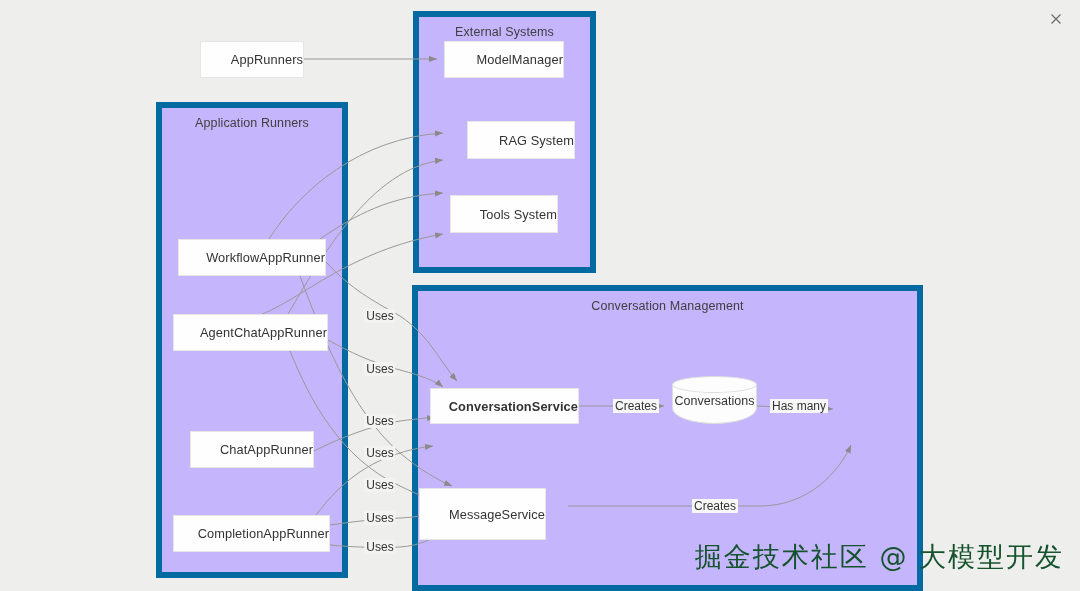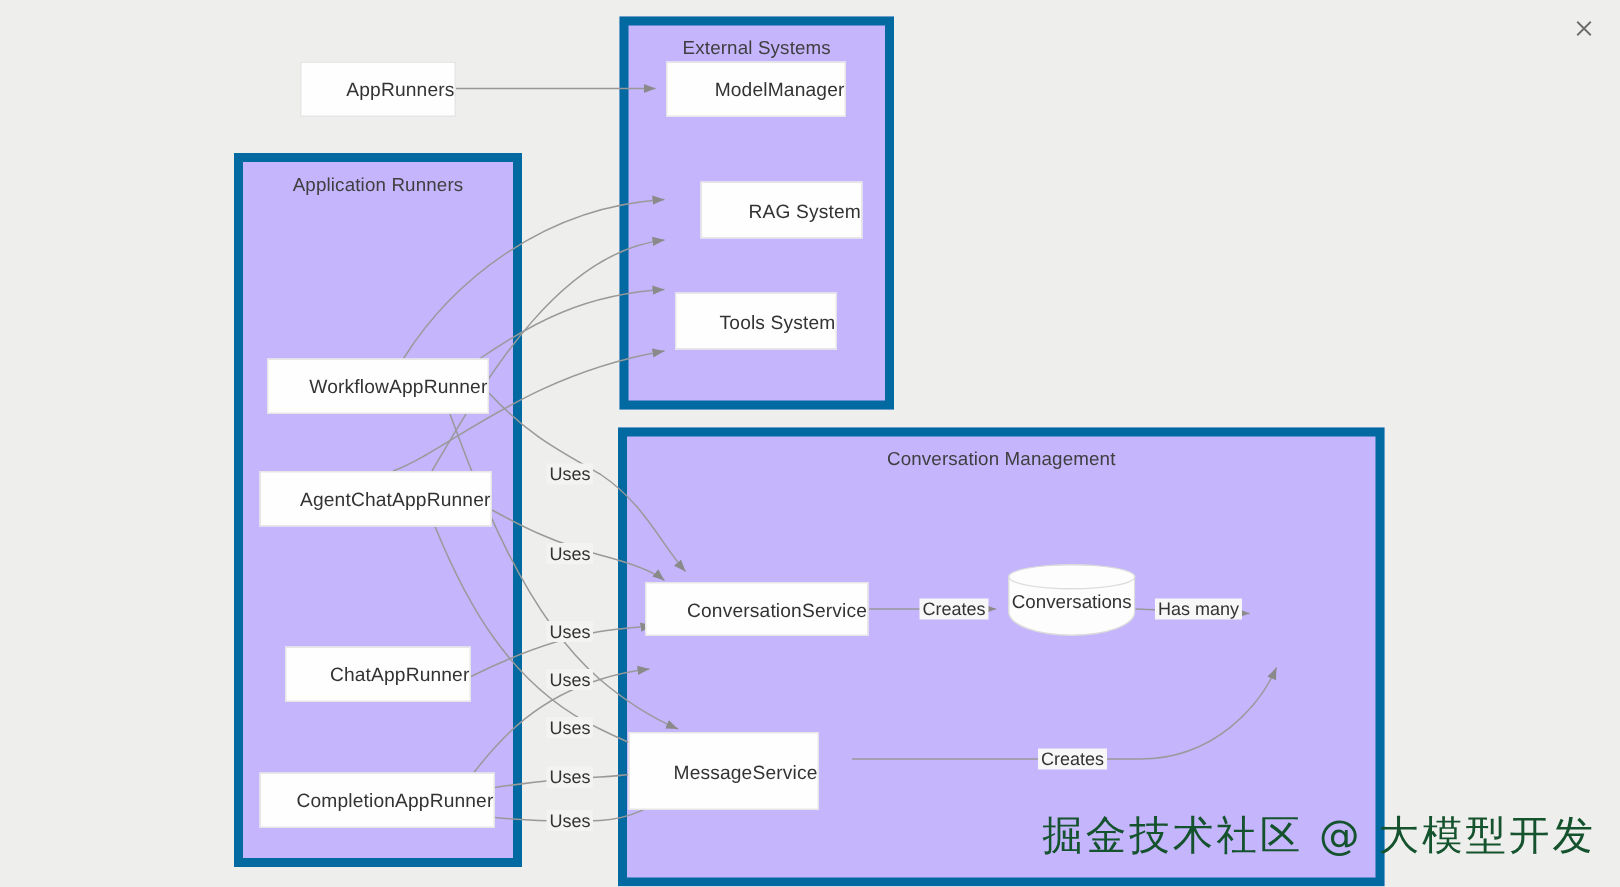--- a/index.html
+++ b/index.html
@@ -214,21 +214,21 @@
   </div>
   <div class="node" id="n-AgentChatAppRunner" style="left: 173px; top: 314px; width: 155px; height: 37px;">
     <span>AgentChatAppRunner</span>
   </div>
   <div class="node" id="n-ChatAppRunner" style="left: 190px; top: 431px; width: 124px; height: 37px;">
     <span>ChatAppRunner</span>
   </div>
   <div class="node" id="n-CompletionAppRunner" style="left: 173px; top: 515px; width: 157px; height: 37px;">
     <span>CompletionAppRunner</span>
   </div>
-  <div class="node" id="n-ConversationService" style="left: 430px; top: 388px; width: 149px; height: 36px;">
+  <div class="node" id="n-ConversationService" style="left: 430px; top: 388px; width: 149px; height: 36px; font-weight: bold;">
     <span>ConversationService</span>
   </div>
   <div class="node" id="n-MessageService" style="left: 419px; top: 488px; width: 127px; height: 52px; padding-left: 32px;">
     <span>MessageService</span>
   </div>
 
   <div class="cyl" id="db-Conversations" style="left: 672px; top: 376px; width: 85px; height: 48px; padding-left: 16px;">
     <div class="cyl-body"></div>
     <div class="cyl-top"></div>
     <div class="cyl-label">Conversations</div>

